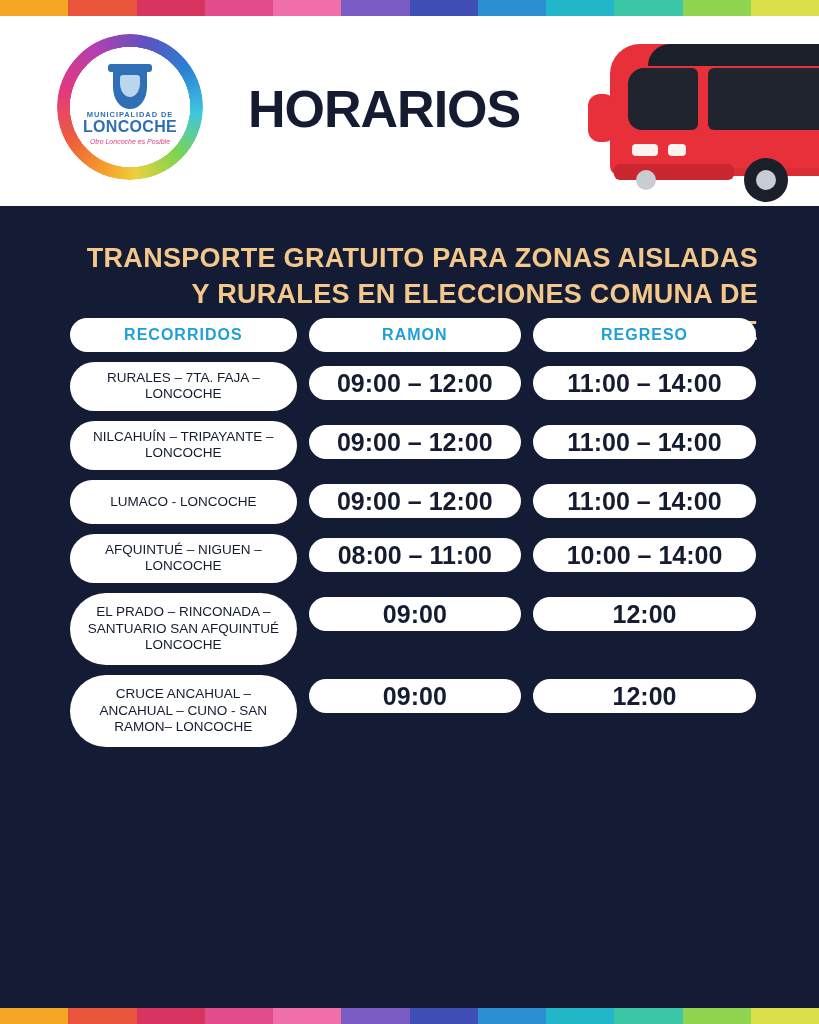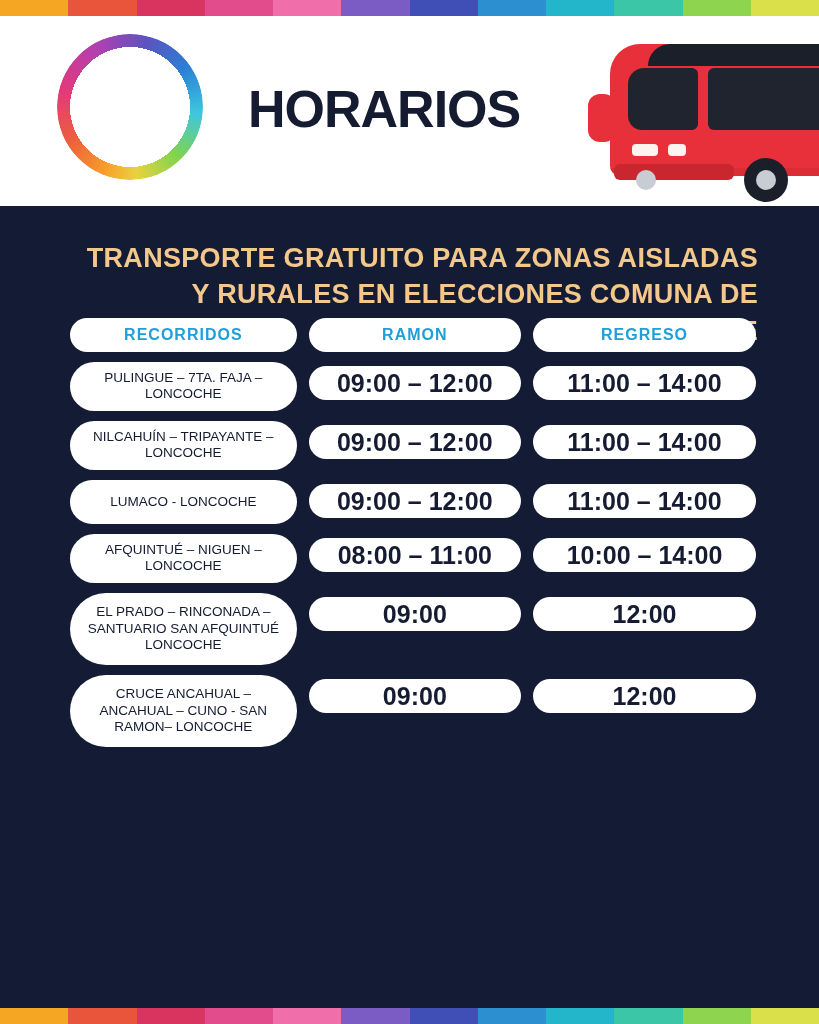--- a/index.html
+++ b/index.html
@@ -309,20 +309,26 @@
       <span style="background: rgb(60, 198, 168);"></span>
       <span style="background: rgb(142, 212, 78);"></span>
       <span style="background: rgb(217, 224, 74);"></span>
     </div>
 
   <div class="header">
     <div class="header-curve"></div>
 
     <div class="logo">
       <div class="logo-ring"></div>
+      <div class="logo-inner">
+        <div class="crest"></div>
+        <div class="logo-l1">MUNICIPALIDAD DE</div>
+        <div class="logo-l2">LONCOCHE</div>
+        <div class="logo-l3">Otro Loncoche es Posible</div>
+      </div>
     </div>
 
     <div class="header-title">HORARIOS</div>
 
     <div class="bus">
       <div class="bus-body"></div>
       <div class="bus-roof"></div>
       <div class="bus-window"></div>
       <div class="bus-window2"></div>
       <div class="bus-mirror"></div>
@@ -351,21 +357,21 @@
           <div class="pill head-pill">RAMON</div>
         </th>
         <th>
           <div class="pill head-pill">REGRESO</div>
         </th>
       </tr>
     </thead>
     <tbody>
       <tr>
         <td>
-            <div class="pill route-pill">PULINGUE – 7TA. FAJA – LONCOCHE</div>
+            <div class="pill route-pill">RURALES – 7TA. FAJA – LONCOCHE</div>
           </td>
         <td>
             <div class="pill time-pill">09:00 – 12:00</div>
           </td>
         <td>
             <div class="pill time-pill">11:00 – 14:00</div>
           </td>
       </tr>
       <tr>
         <td>

